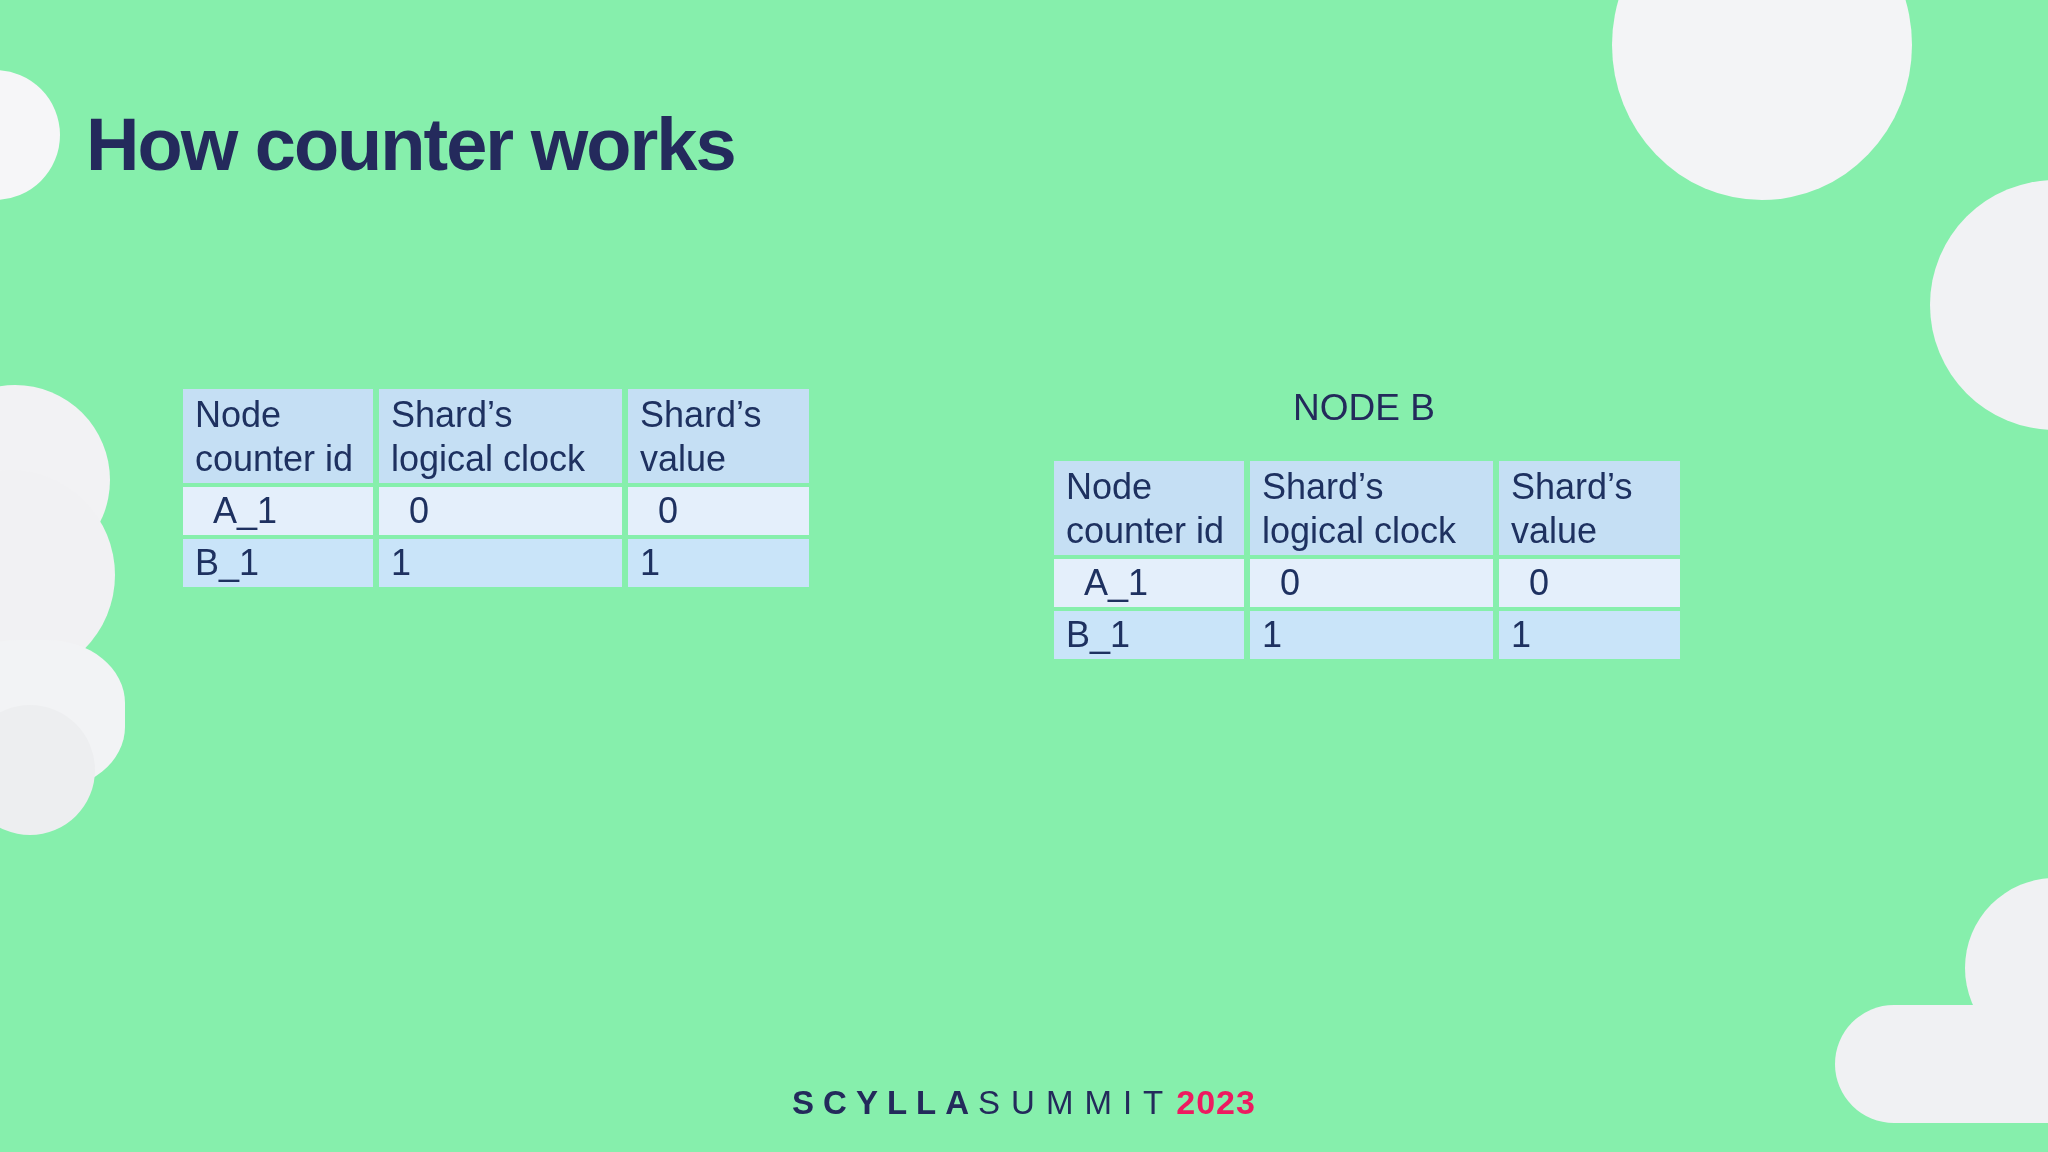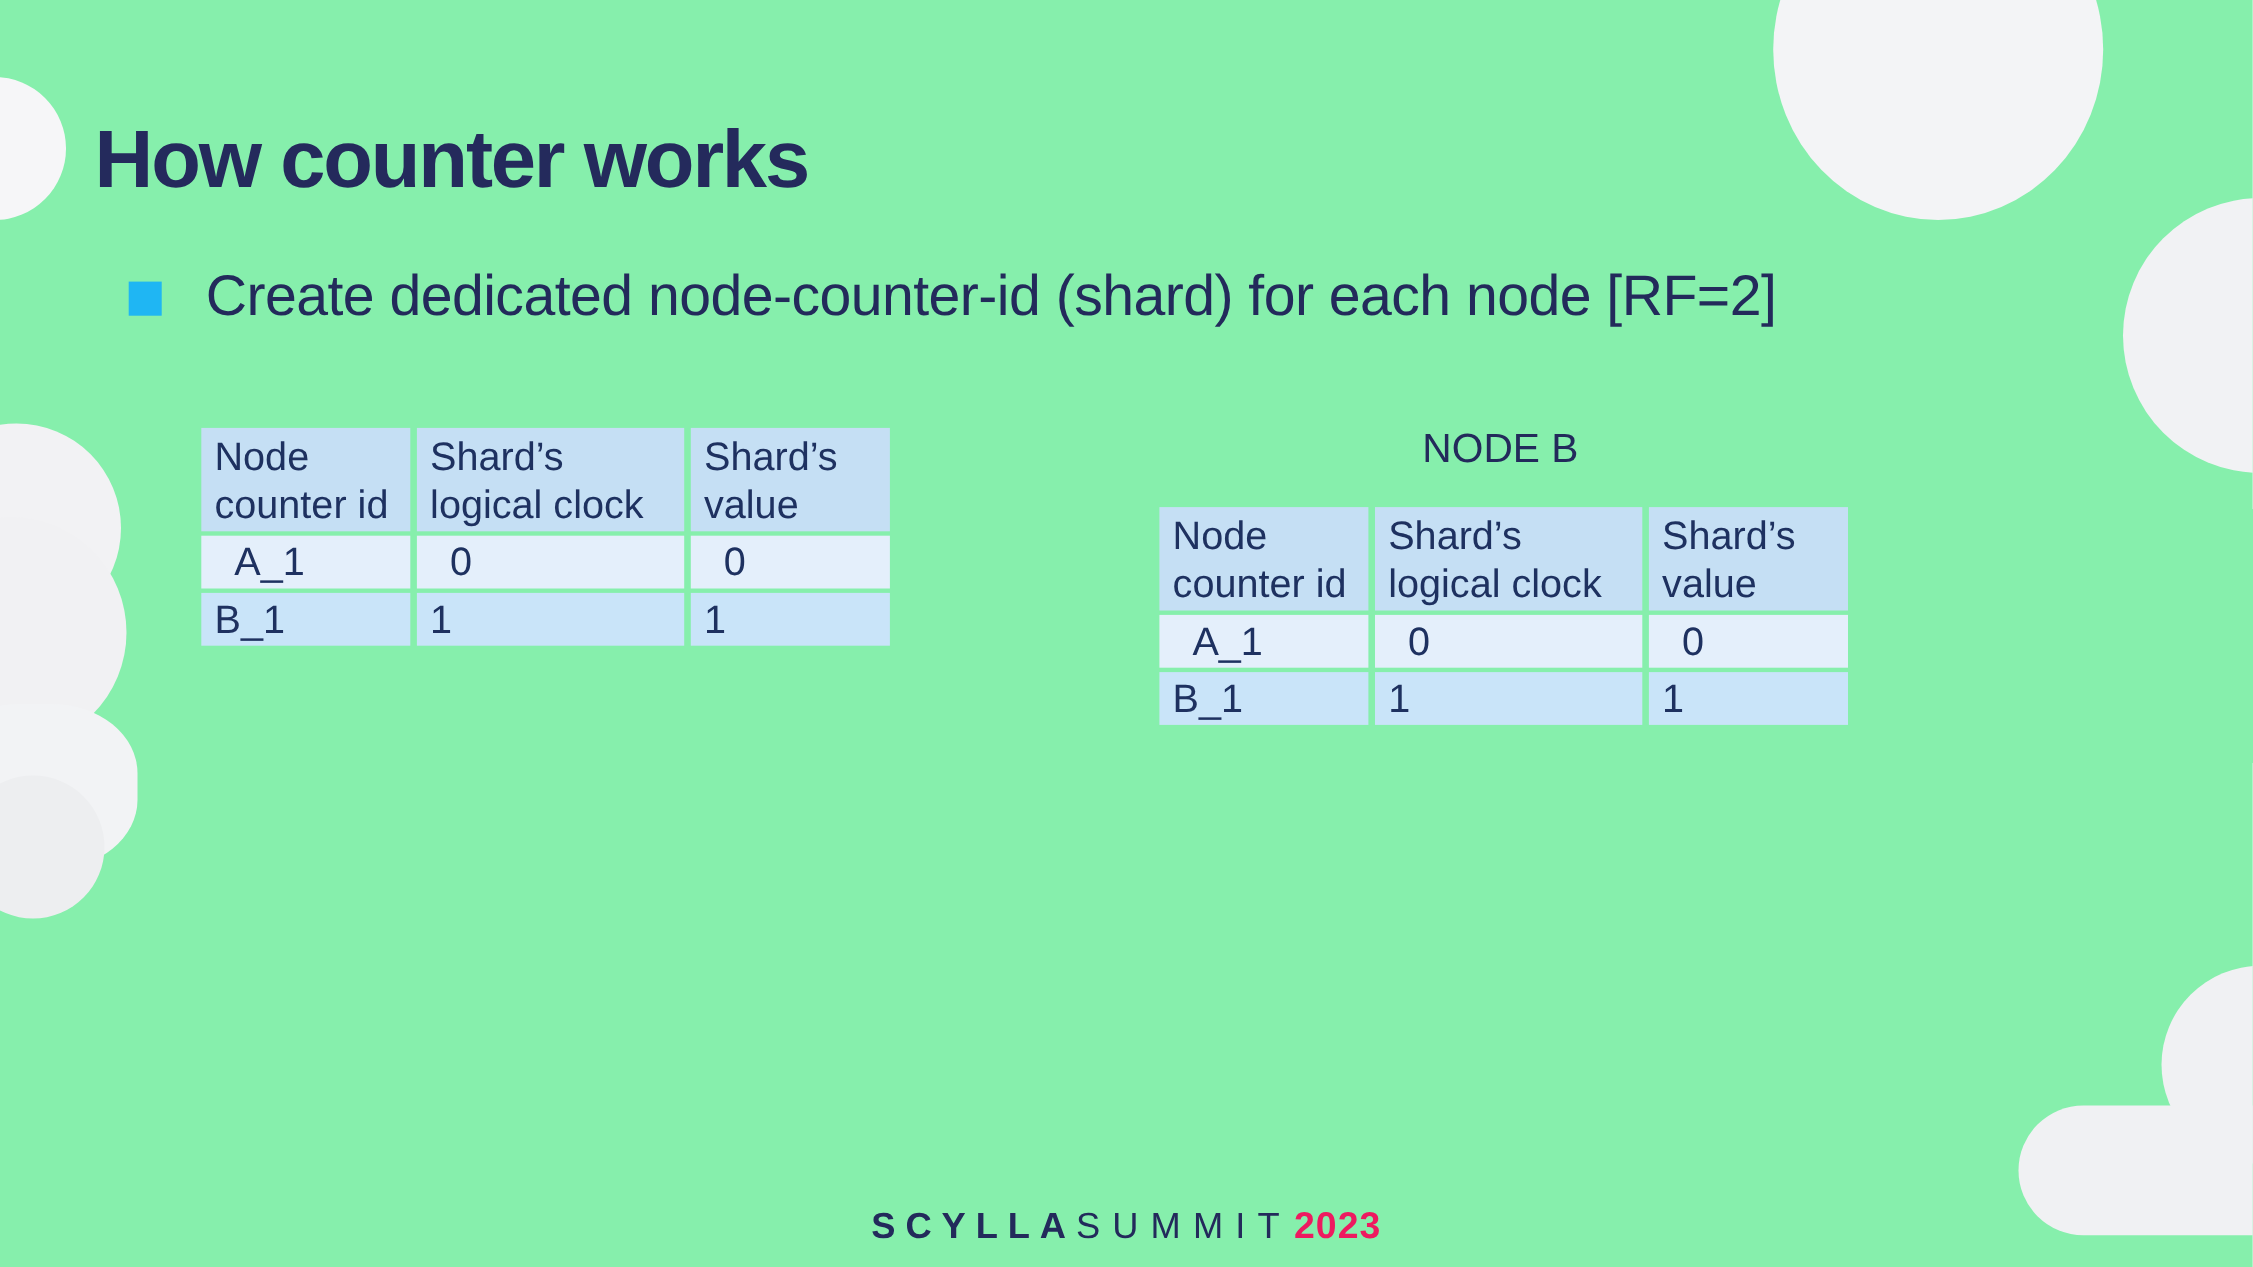--- a/index.html
+++ b/index.html
@@ -96,21 +96,20 @@
 
   
   .footer-logo {
     position: absolute;
     left: 50%;
     transform: translateX(-50%);
     top: 1083px;
     display: flex;
     align-items: baseline;
     white-space: nowrap;
-    margin-top: 12px;
   }
   .logo-brand {
     font-size: 33px;
     font-weight: bold;
     letter-spacing: 9px;
     color: #232A5B;
   }
   .logo-event {
     font-size: 33px;
     font-weight: normal;
@@ -135,24 +134,20 @@
   <div class="blob blob-l1"></div>
   <div class="blob blob-l2"></div>
   <div class="blob blob-l3"></div>
   <div class="blob blob-l4"></div>
   <div class="blob blob-l5"></div>
   <div class="blob blob-br1"></div>
   <div class="blob blob-br2"></div>
 
   <h1 class="page-title">How counter works</h1>
 
-  <div class="bullet-line">
-    <span class="bullet-square"></span>
-    <span class="bullet-text">Create dedicated node-counter-id (shard) for each node [RF=2]</span>
-  </div>
 
   <div class="table-group group-a">
     <table class="node-table">
       <colgroup>
           <col class="c1">
           <col class="c2">
           <col class="c3">
         </colgroup>
       <tbody>
         <tr class="hdr-row">

